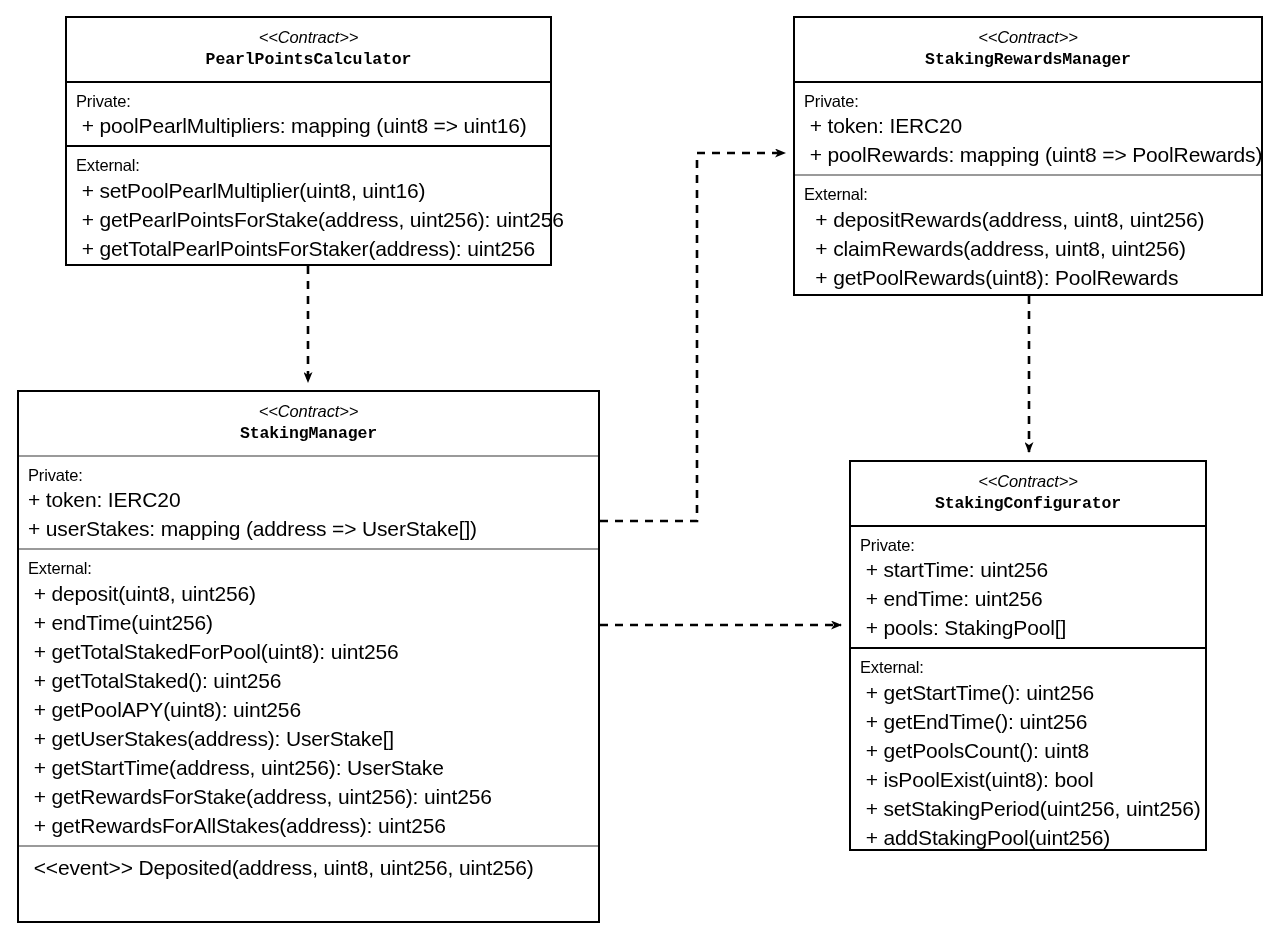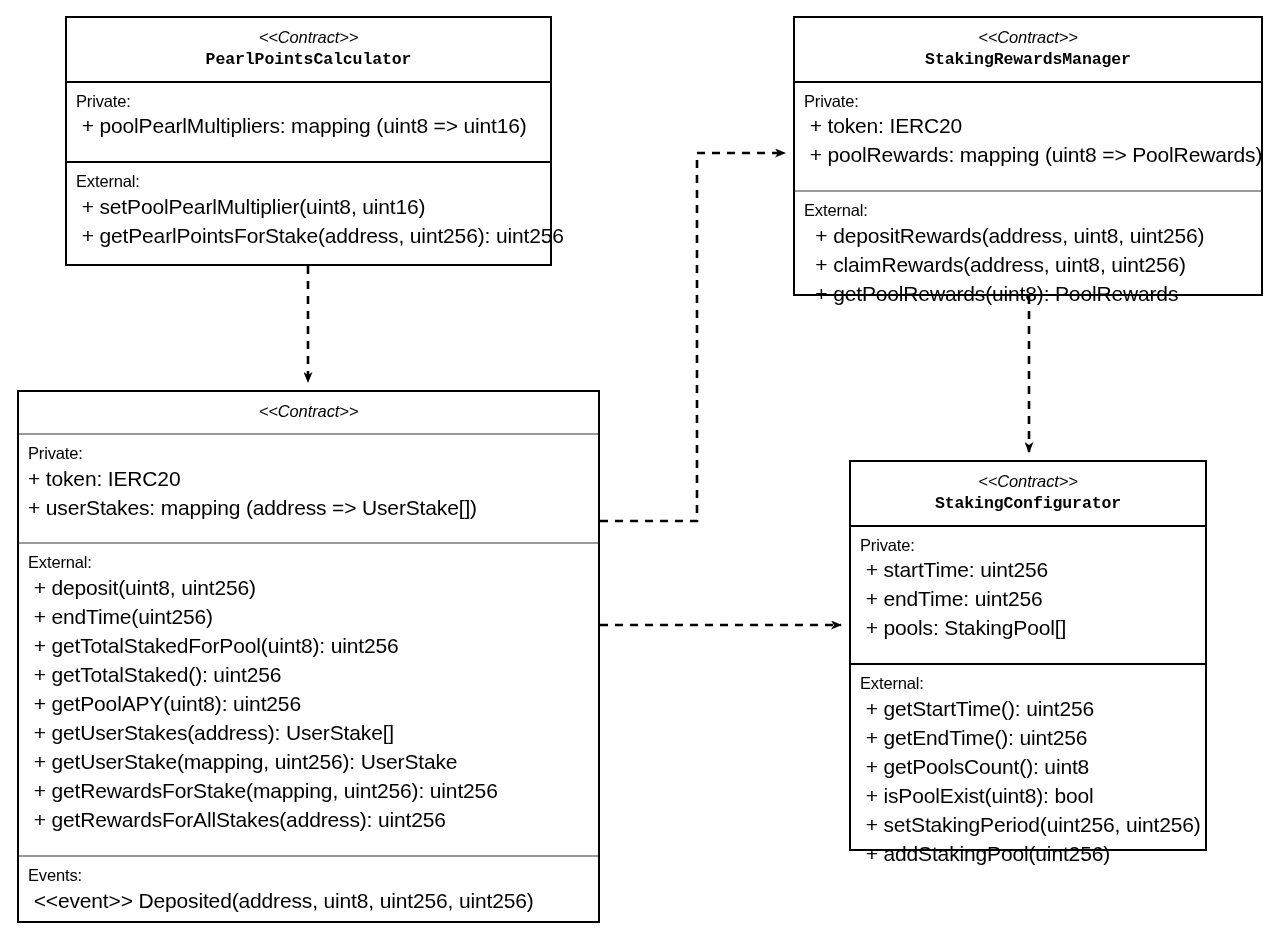--- a/index.html
+++ b/index.html
@@ -21,21 +21,21 @@
     position: absolute;
     box-sizing: border-box;
     background: #ffffff;
     border: 2px solid #000000;
     display: flex;
     flex-direction: column;
     z-index: 5;
   }
   .compartment {
     box-sizing: border-box;
-    padding: 7px 9px 20px 9px;
+    padding: 7px 9px 4px 9px;
   }
   .compartment.header {
     text-align: center;
     padding: 9px 9px 10px 9px;
     border-bottom: 2px solid #000000;
   }
   .compartment.sep-thin {
     border-bottom: 2px solid #9a9a9a;
   }
   .compartment.sep-thick {
@@ -109,20 +109,21 @@
       <div class="classname">PearlPointsCalculator</div>
     </div>
     <div class="compartment sep-thick">
       <div class="section-label">Private:</div>
       <div class="member"> + poolPearlMultipliers: mapping (uint8 =&gt; uint16)</div>
     </div>
     <div class="compartment">
       <div class="section-label">External:</div>
       <div class="member"> + setPoolPearlMultiplier(uint8, uint16)</div>
       <div class="member"> + getPearlPointsForStake(address, uint256): uint256</div>
+      <div class="member"> + getTotalPearlPointsForStaker(address): uint256</div>
     </div>
   </div>
 
   <div class="uml-class" style="left:793px; top:16px; width:470px; height:280px;">
     <div class="compartment header">
       <div class="stereotype">&lt;&lt;Contract&gt;&gt;</div>
       <div class="classname">StakingRewardsManager</div>
     </div>
     <div class="compartment sep-thin">
       <div class="section-label">Private:</div>
@@ -133,40 +134,40 @@
       <div class="section-label">External:</div>
       <div class="member">  + depositRewards(address, uint8, uint256)</div>
       <div class="member">  + claimRewards(address, uint8, uint256)</div>
       <div class="member">  + getPoolRewards(uint8): PoolRewards</div>
     </div>
   </div>
 
   <div class="uml-class" style="left:17px; top:390px; width:583px; height:533px;">
     <div class="compartment header" style="border-bottom:2px solid #9a9a9a;">
       <div class="stereotype">&lt;&lt;Contract&gt;&gt;</div>
+      <div class="classname">StakingManager</div>
     </div>
     <div class="compartment sep-thin">
       <div class="section-label">Private:</div>
       <div class="member">+ token: IERC20</div>
       <div class="member">+ userStakes: mapping (address =&gt; UserStake[])</div>
     </div>
     <div class="compartment sep-thin">
       <div class="section-label">External:</div>
       <div class="member"> + deposit(uint8, uint256)</div>
       <div class="member"> + endTime(uint256)</div>
       <div class="member"> + getTotalStakedForPool(uint8): uint256</div>
       <div class="member"> + getTotalStaked(): uint256</div>
       <div class="member"> + getPoolAPY(uint8): uint256</div>
       <div class="member"> + getUserStakes(address): UserStake[]</div>
-      <div class="member"> + getUserStake(mapping, uint256): UserStake</div>
-      <div class="member"> + getRewardsForStake(mapping, uint256): uint256</div>
+      <div class="member"> + getStartTime(address, uint256): UserStake</div>
+      <div class="member"> + getRewardsForStake(address, uint256): uint256</div>
       <div class="member"> + getRewardsForAllStakes(address): uint256</div>
     </div>
     <div class="compartment">
-      <div class="section-label">Events:</div>
       <div class="member"> &lt;&lt;event&gt;&gt; Deposited(address, uint8, uint256, uint256)</div>
     </div>
   </div>
 
   <div class="uml-class" style="left:849px; top:460px; width:358px; height:391px;">
     <div class="compartment header">
       <div class="stereotype">&lt;&lt;Contract&gt;&gt;</div>
       <div class="classname">StakingConfigurator</div>
     </div>
     <div class="compartment sep-thick">

